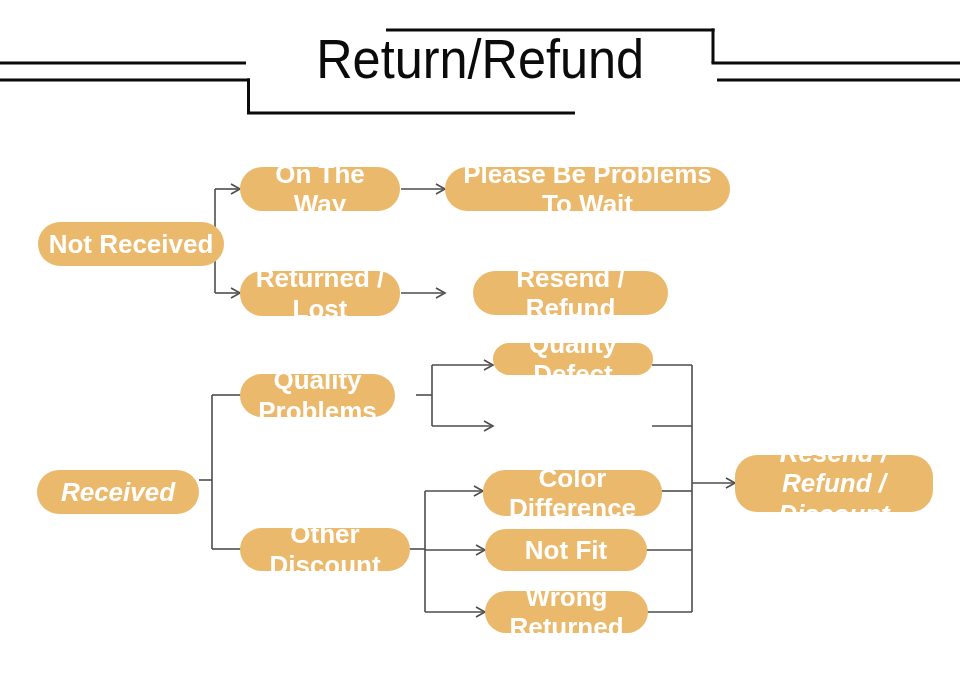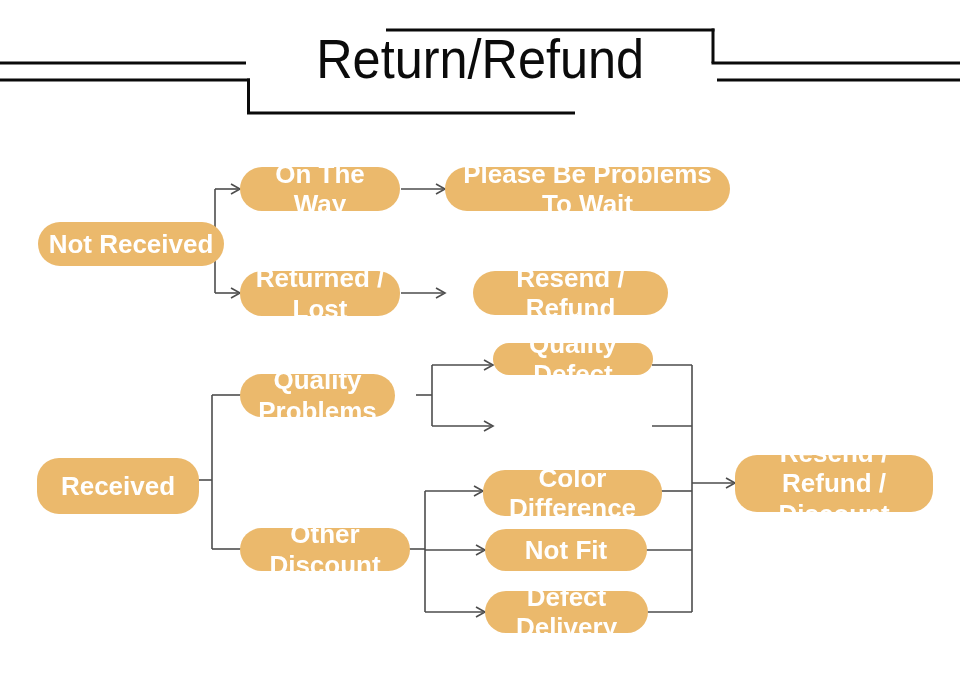--- a/index.html
+++ b/index.html
@@ -48,29 +48,29 @@
     font-size: 26px;
     font-weight: bold;
     line-height: 1.16;
     padding: 14px 6px;
   }
   .n-not-received      { left: 38px;  top: 222px; width: 186px; height: 44px; }
   .n-on-the-way        { left: 240px; top: 167px; width: 160px; height: 44px; }
   .n-please-wait       { left: 445px; top: 167px; width: 285px; height: 44px; }
   .n-returned-lost     { left: 240px; top: 271px; width: 160px; height: 45px; }
   .n-resend-refund     { left: 445px; top: 271px; width: 195px; height: 44px; margin-left: 28px; }
-  .n-received          { left: 37px;  top: 458px; width: 162px; height: 56px; }
+  .n-received          { left: 37px;  top: 470px; width: 162px; height: 44px; font-style: italic; }
   .n-quality-problems  { left: 240px; top: 374px; width: 155px; height: 43px; }
   .n-other-questions   { left: 240px; top: 528px; width: 170px; height: 43px; }
   .n-quality-defect    { left: 493px; top: 343px; width: 160px; height: 32px; }
   .n-damage            { left: 493px; top: 405px; width: 160px; height: 42px; }
   .n-color-difference  { left: 483px; top: 470px; width: 179px; height: 46px; }
   .n-not-fit           { left: 485px; top: 529px; width: 162px; height: 42px; }
   .n-wrong-delivery    { left: 485px; top: 591px; width: 163px; height: 42px; }
-  .n-resend-discount   { left: 735px; top: 455px; width: 198px; height: 57px; }
+  .n-resend-discount   { left: 735px; top: 455px; width: 198px; height: 57px; font-style: italic; }
   .shaft { stroke: var(--connector, #4d4d4d); stroke-width: 1.6; fill: none; }
   .arrowhead { stroke: var(--connector, #4d4d4d); stroke-width: 1.6; fill: none; stroke-linejoin: miter; }
   .decor { stroke: var(--decoration, #0a0a0a); stroke-width: 3; fill: none; }
 </style>
 </head>
 <body>
 
 <div class="canvas">
 
   <svg class="wires" viewBox="0 0 960 673" xmlns="http://www.w3.org/2000/svg">
@@ -142,16 +142,16 @@
   <div class="node n-on-the-way">On The Way</div>
   <div class="node n-please-wait">Please Be Problems To Wait</div>
   <div class="node n-returned-lost">Returned / Lost</div>
   <div class="node n-resend-refund">Resend / Refund</div>
   <div class="node n-received">Received</div>
   <div class="node n-quality-problems">Quality Problems</div>
   <div class="node n-other-questions">Other Discount</div>
   <div class="node n-quality-defect">Quality Defect</div>
   <div class="node n-color-difference">Color Difference</div>
   <div class="node n-not-fit">Not Fit</div>
-  <div class="node n-wrong-delivery">Defect Delivery</div>
+  <div class="node n-wrong-delivery">Wrong Returned</div>
   <div class="node n-resend-discount">Resend / Refund / Discount</div>
 
 </div>
 
 </body></html>

